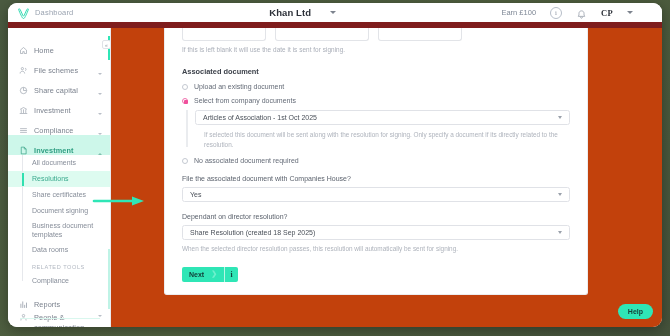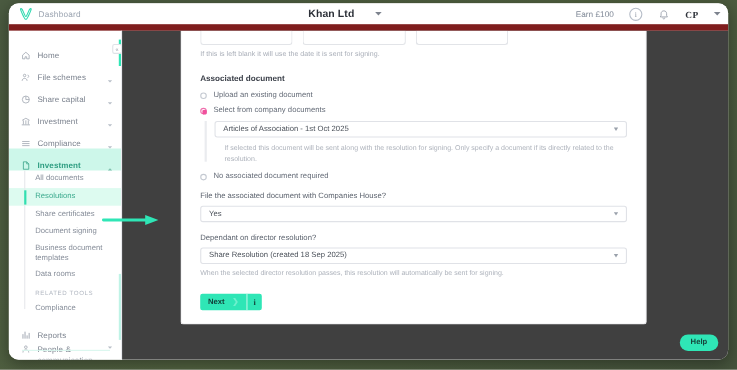--- a/index.html
+++ b/index.html
@@ -46,21 +46,21 @@
   }
   .company-name { font-size: 9.5px; font-weight: bold; color: #2c3038; letter-spacing: .1px; }
   .caret-sm {
     width: 0; height: 0;
     border-left: 3px solid transparent;
     border-right: 3px solid transparent;
     border-top: 3.2px solid #7d838e;
   }
   .topbar-right {
     display: flex; align-items: center; gap: 14px;
-    padding-right: 7px; height: 100%;
+    padding-right: 29px; height: 100%;
   }
   .earn-link { font-size: 7.5px; color: #7f8896; }
   .icon-circ {
     width: 12px; height: 12px; border-radius: 50%;
     border: 1px solid #b6bdc8;
     display:flex; align-items:center; justify-content:center;
     font-size: 7px; color:#8f97a3; font-family:"Liberation Serif",serif;
   }
   .bell { width: 11px; height: 12px; }
   .user-chip { display: flex; align-items: center; gap: 14px; font-family: Liberation Serif, serif; }
@@ -133,21 +133,21 @@
   }
   .sb-bottomline {
     position:absolute; left: 12px; right: 10px; bottom: 8px;
     height: 1px; background: #d9f7ee;
   }
 
   
   .main {
     position: absolute; left: 103px; top: 25px;
     right: 0; bottom: 0;
-    background: #404040;
+    background: #c2410c;
     overflow: hidden;
   }
   .card {
     position: absolute;
     left: 53px; top: 0px;
     width: 424px;
     height: 267px;
     background: #ffffff;
     border: 1px solid #ececef;
     border-top: none;

